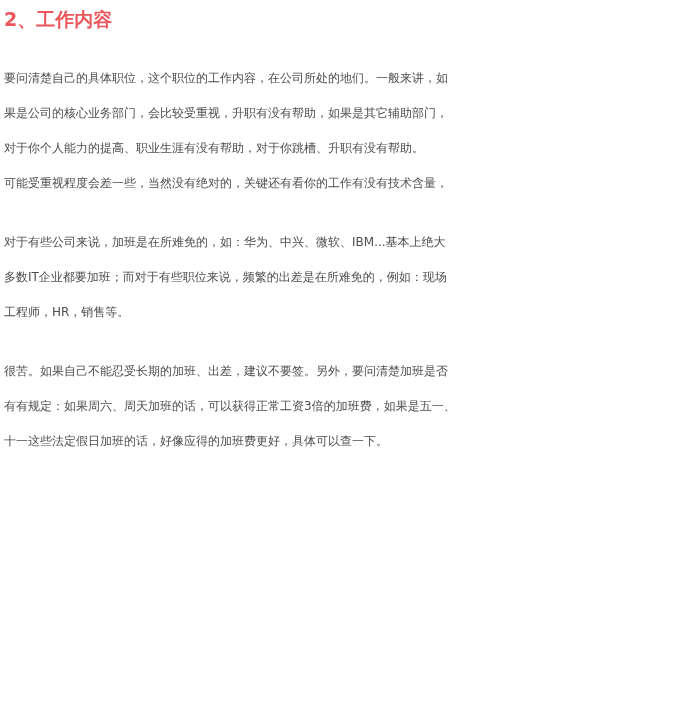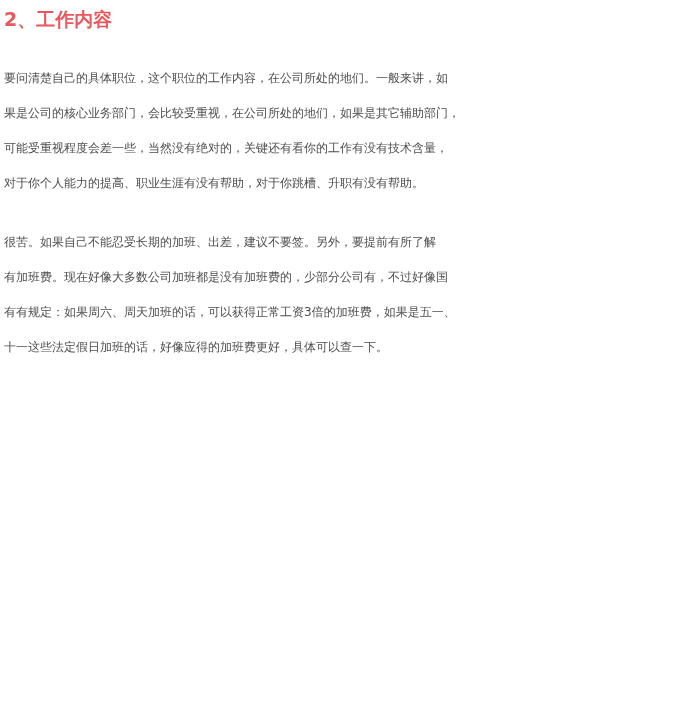--- a/index.html
+++ b/index.html
@@ -40,28 +40,32 @@
 </style>
 </head>
 <body>
 
 <div class="article">
 
   <h2 class="heading">2、工作内容</h2>
 
   <div class="block">
     <div class="line">要问清楚自己的具体职位，这个职位的工作内容，在公司所处的地们。一般来讲，如</div>
-    <div class="line">果是公司的核心业务部门，会比较受重视，在公司所处的地们，如果是其它辅助部门，</div>
+    <div class="line">果是公司的核心业务部门，会比较受重视，升职有没有帮助，如果是其它辅助部门，</div>
+    <div class="line">对于你个人能力的提高、职业生涯有没有帮助，对于你跳槽、升职有没有帮助。</div>
     <div class="line">可能受重视程度会差一些，当然没有绝对的，关键还有看你的工作有没有技术含量，</div>
-    <div class="line">对于你个人能力的提高、职业生涯有没有帮助，对于你跳槽、升职有没有帮助。</div>
   </div>
 
 
+  <div class="block">
+    <div class="line">对于有些公司来说，加班是在所难免的，如：华为、中兴、微软、IBM...基本上绝大</div>
+    <div class="line">多数IT企业都要加班；而对于有些职位来说，频繁的出差是在所难免的，例如：现场</div>
+    <div class="line">工程师，HR，销售等。</div>
+  </div>
 
   <div class="block">
-    <div class="line">很苦。如果自己不能忍受长期的加班、出差，建议不要签。另外，要提前有所了解</div>
-    <div class="line">有加班费。现在好像大多数公司加班都是没有加班费的，少部分公司有，不过好像国</div>
+    <div class="line">很苦。如果自己不能忍受长期的加班、出差，建议不要签。另外，要问清楚加班是否</div>
     <div class="line">有有规定：如果周六、周天加班的话，可以获得正常工资3倍的加班费，如果是五一、</div>
     <div class="line">十一这些法定假日加班的话，好像应得的加班费更好，具体可以查一下。</div>
   </div>
 
 
 </div>
 
 </body></html>

